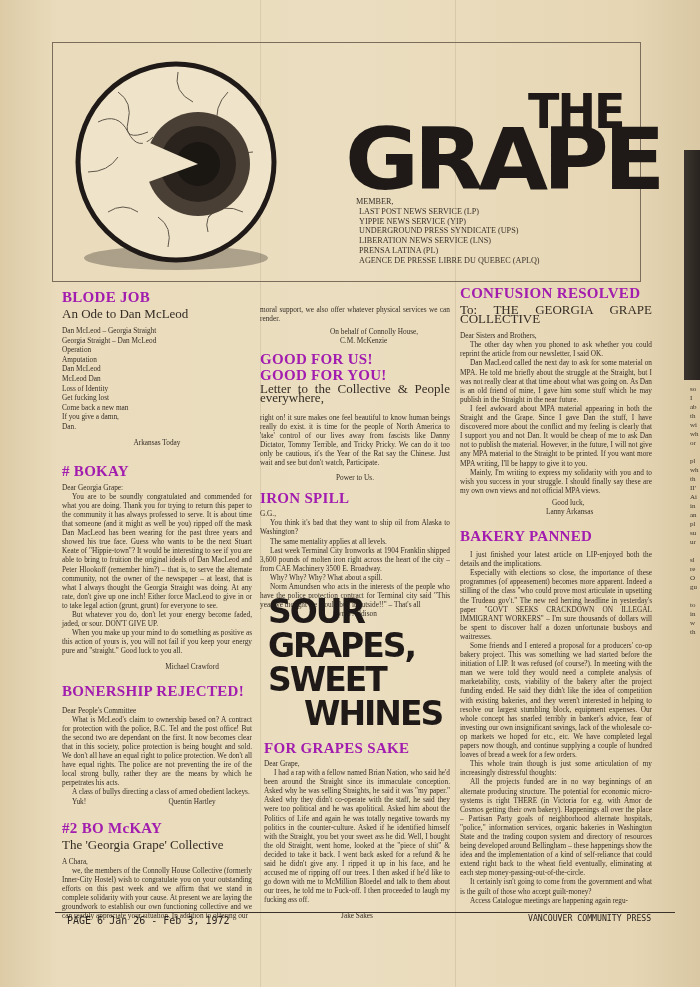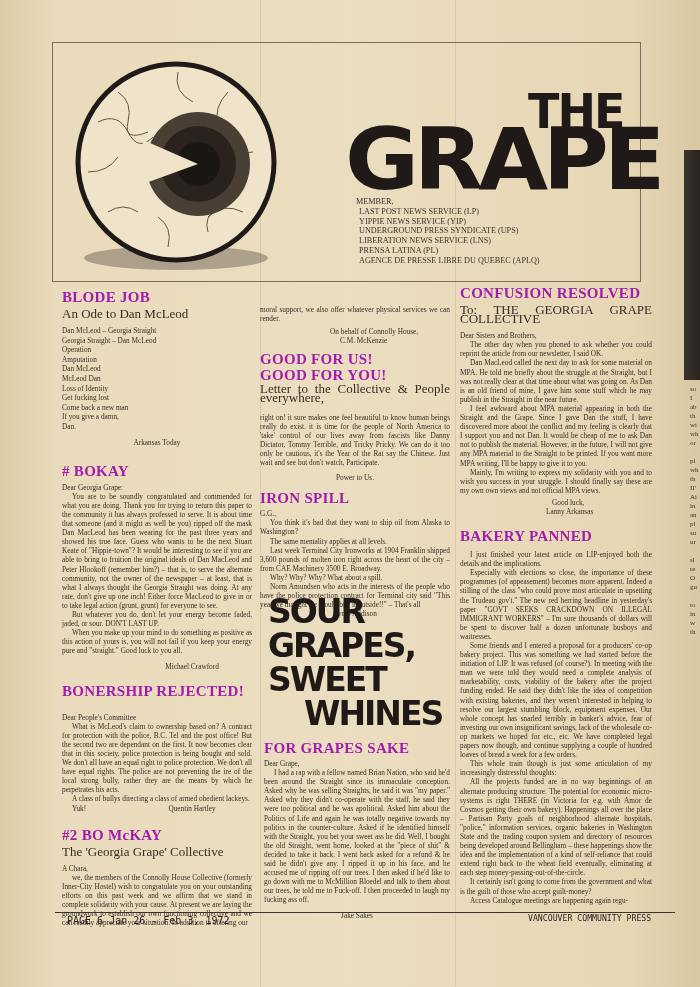--- a/index.html
+++ b/index.html
@@ -86,28 +86,28 @@
       <div>If you give a damn,</div>
       <div>Dan.</div>
     </div>
     <div class="sig">Arkansas Today</div>
   </div>
 
   <div style="margin-top:16px">
     <h2 class="hl"># BOKAY</h2>
     <p class="noind" style="margin-top:4px">Dear Georgia Grape:</p>
     <p>You are to be soundly congratulated and commended for what you are doing. Thank you for trying to return this paper to the community it has always professed to serve. It is about time that someone (and it might as well be you) ripped off the mask Dan MacLeod has been wearing for the past three years and showed his true face. Guess who wants to be the next Stuart Keate of "Hippie-town"? It would be interesting to see if you are able to bring to fruition the original ideals of Dan MacLeod and Peter Hlookoff (remember him?) – that is, to serve the alternate community, not the owner of the newspaper – at least, that is what I always thought the Georgia Straight was doing. At any rate, don't give up one inch! Either force MacLeod to give in or to take legal action (grunt, grunt) for everyone to see.</p>
-    <p>But whatever you do, don't let your energy become faded, jaded, or sour. DON'T LAST UP.</p>
+    <p>But whatever you do, don't let your energy become faded, jaded, or sour. DON'T GIVE UP.</p>
     <p>When you make up your mind to do something as positive as this action of yours is, you will not fail if you keep your energy pure and "straight." Good luck to you all.</p>
     <div class="sig" style="padding-left:70px">Michael Crawford</div>
   </div>
 
   <div style="margin-top:12px">
     <h2 class="hl">BONERSHIP REJECTED!</h2>
-    <p class="noind" style="margin-top:14px">Dear People's Committee</p>
+    <p class="noind" style="margin-top:7px">Dear People's Committee</p>
     <p>What is McLeod's claim to ownership based on? A contract for protection with the police, B.C. Tel and the post office! But the second two are dependant on the first. It now becomes clear that in this society, police protection is being bought and sold. We don't all have an equal right to police protection. We don't all have equal rights. The police are not preventing the ire of the local strong bully, rather they are the means by which he perpetrates his acts.</p>
     <p>A class of bullys directing a class of armed obedient lackeys.</p>
     <p>Yuk!</p>
     <div class="sig" style="padding-left:70px;margin-top:-9px">Quentin Hartley</div>
   </div>
 
   <div style="margin-top:14px">
     <h2 class="hl">#2 BO McKAY</h2>
     <div class="sub">The 'Georgia Grape' Collective</div>
     <p class="noind">A Chara,</p>

